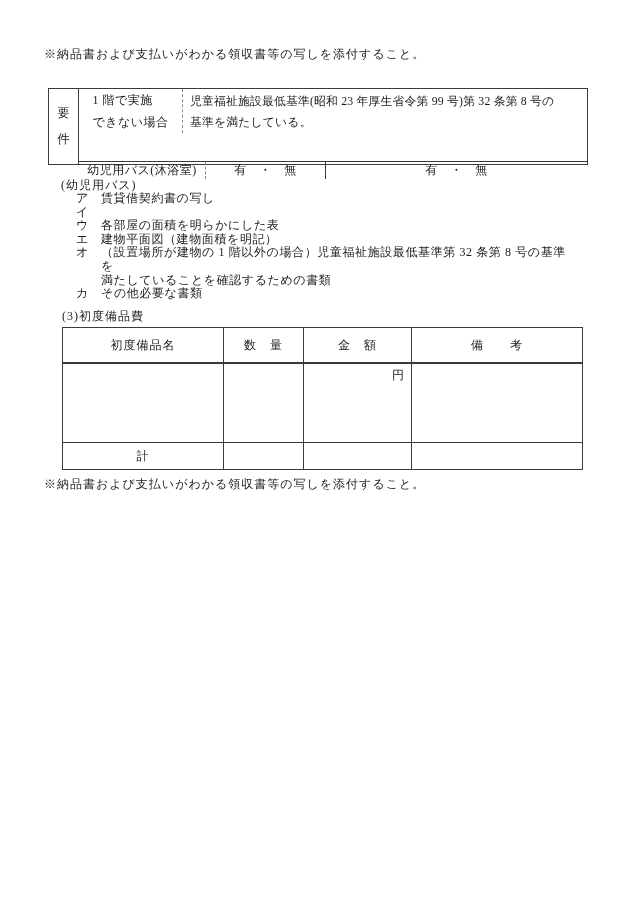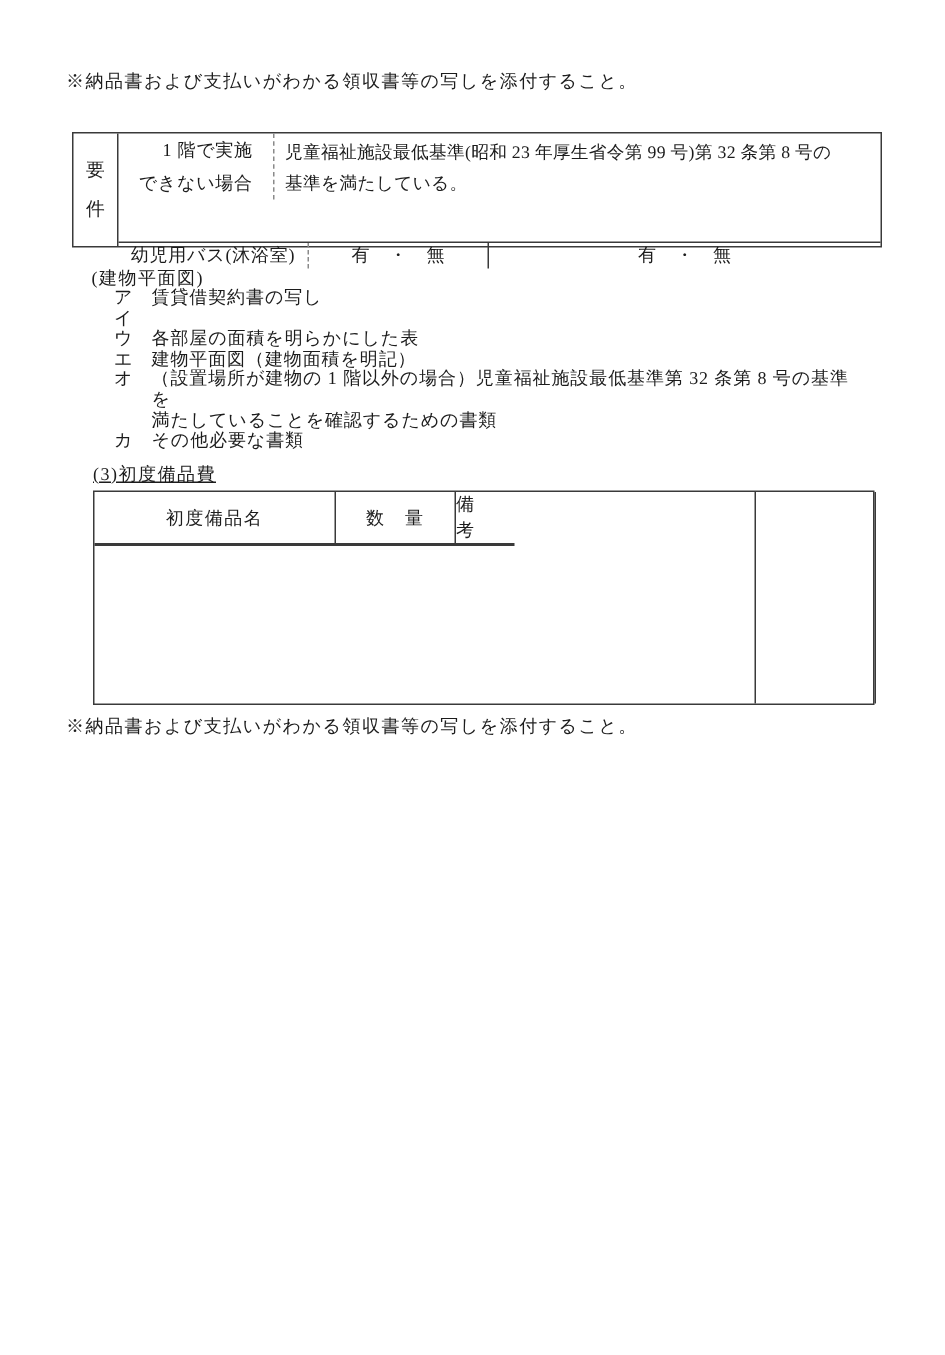--- a/index.html
+++ b/index.html
@@ -36,21 +36,21 @@
     align-items: center; justify-content: center;
     gap: 9px;
     font-size: 12.5px;
   }
   .t1-right { flex: 1; display: flex; flex-direction: column; }
   .t1-row1 { height: 46px; display: flex; }
   .t1-cond {
     width: 104px;
     border-right: 1px dashed #8a8a8a;
     display: flex; align-items: center; justify-content: center;
-    text-align: right;
+    text-align: left;
     white-space: pre-line;
     line-height: 22px;
     letter-spacing: 0.5px;
   }
   .t1-req {
     flex: 1;
     padding: 2px 4px 0 7px;
     white-space: pre-line;
     line-height: 21px;
     letter-spacing: 0.2px;
@@ -76,28 +76,28 @@
     width: 500px;
     font-size: 12px;
   }
   .att-item { display: flex; line-height: 13.6px; }
   .att-letter { width: 25px; flex: none; letter-spacing: 1px; }
   .att-text { white-space: pre-line; letter-spacing: 0.6px; max-width: 468px; }
 
   
   #equip-heading {
     position: absolute; left: 62px; top: 308px;
-    font-size: 12px; letter-spacing: 1px; text-decoration: underline;
+    font-size: 12px; letter-spacing: 1px;
   }
   .t2 {
     position: absolute;
     left: 62px; top: 327px;
     width: 521px; height: 143px;
     border: 1px solid #3a3a3a;
-    display: flex; 
+    display: flex; flex-direction: column;
     font-size: 12px;
   }
   .t2-row { display: flex; }
   .t2-head { height: 36px; border-bottom: 2px solid #3a3a3a; }
   .t2-body { flex: 1; }
   .t2-total { height: 27px; border-top: 1px solid #3a3a3a; }
   .t2-c1 { width: 161px; border-right: 1px solid #3a3a3a; }
   .t2-c2 { width: 80px;  border-right: 1px solid #3a3a3a; }
   .t2-c3 { width: 108px; border-right: 1px solid #3a3a3a; }
   .t2-c4 { flex: 1; }
@@ -129,21 +129,21 @@
 基準を満たしている。</div>
     </div>
     <div class="t1-row2">
       <div class="t1-c1">幼児用バス(沐浴室)</div>
       <div class="t1-c2">有　・　無</div>
       <div class="t1-c4">有　・　無</div>
     </div>
   </div>
 </div>
 
-<div id="attachments-heading">(建物平面図)</div>
+<div id="attachments-heading">(幼児用バス)</div>
 <div class="att-list">
   <div class="att-item">
     <span class="att-letter">ア</span>
     <span class="att-text">賃貸借契約書の写し</span>
   </div>
   <div class="att-item">
     <span class="att-letter">イ</span>
   </div>
   <div class="att-item">
     <span class="att-letter">ウ</span>
@@ -163,20 +163,21 @@
     <span class="att-text">その他必要な書類</span>
   </div>
 </div>
 
 <div id="equip-heading">(3)初度備品費</div>
 
 <div class="t2">
   <div class="t2-row t2-head">
     <div class="t2-c1">初度備品名</div>
     <div class="t2-c2">数　量</div>
+    <div class="t2-c3">金　額</div>
     <div class="t2-c4">備　　考</div>
   </div>
   <div class="t2-row t2-body">
     <div class="t2-c1"></div>
     <div class="t2-c2"></div>
     <div class="t2-c3">
       <span class="t2-unit">円</span>
     </div>
     <div class="t2-c4"></div>
   </div>

